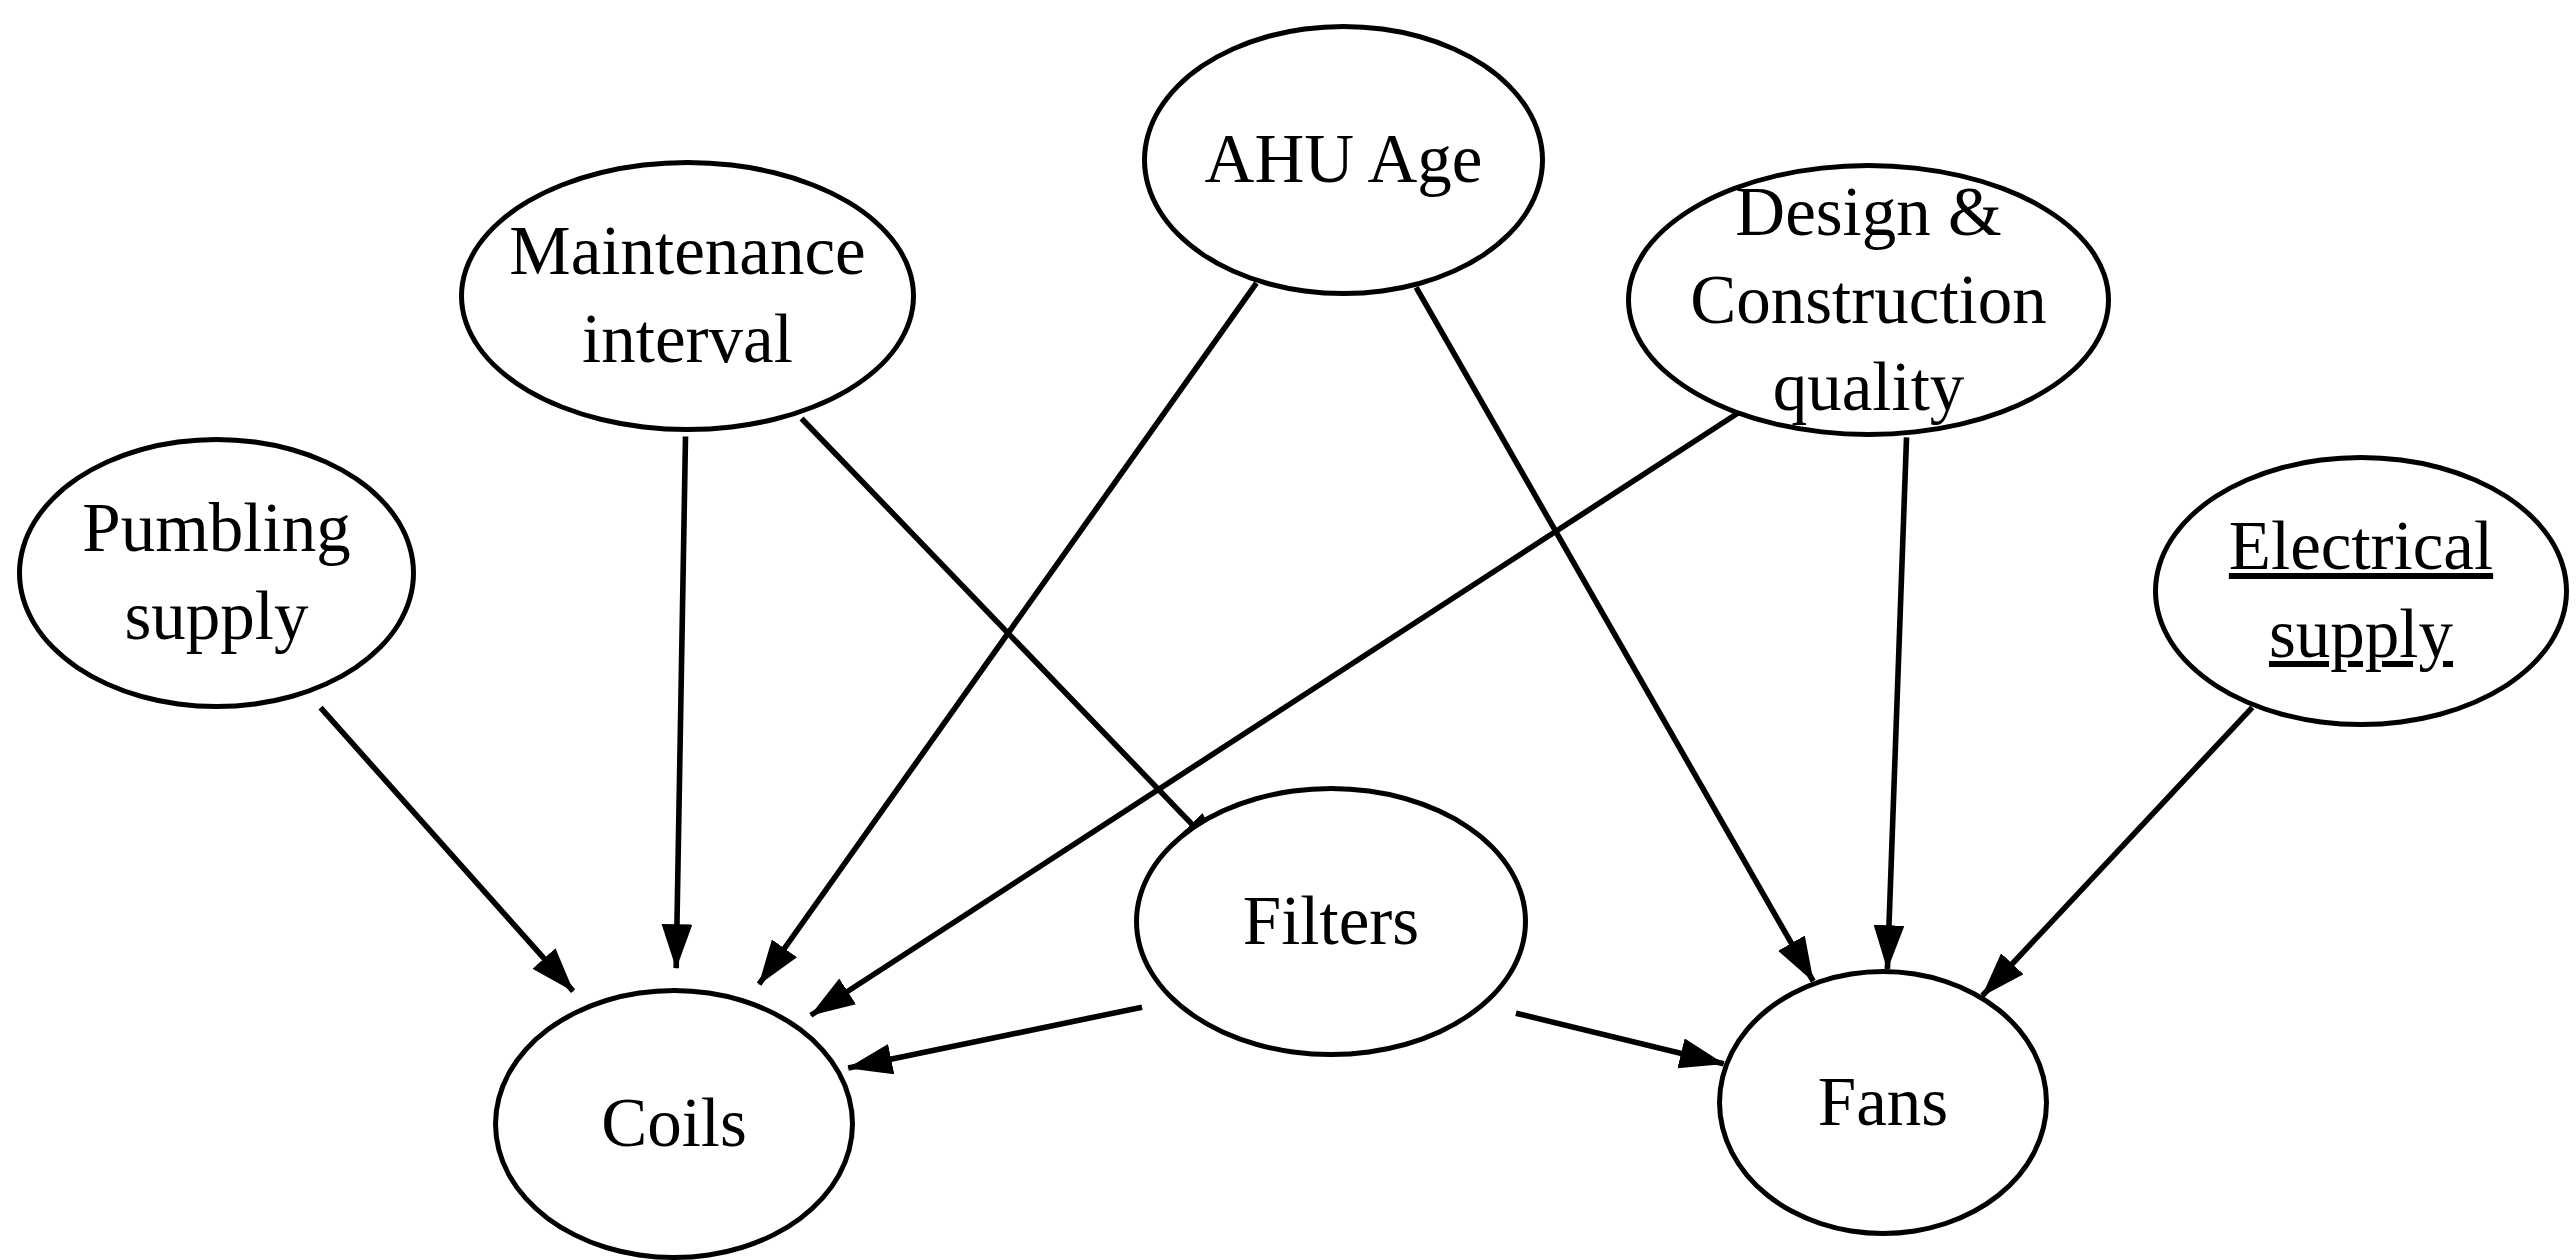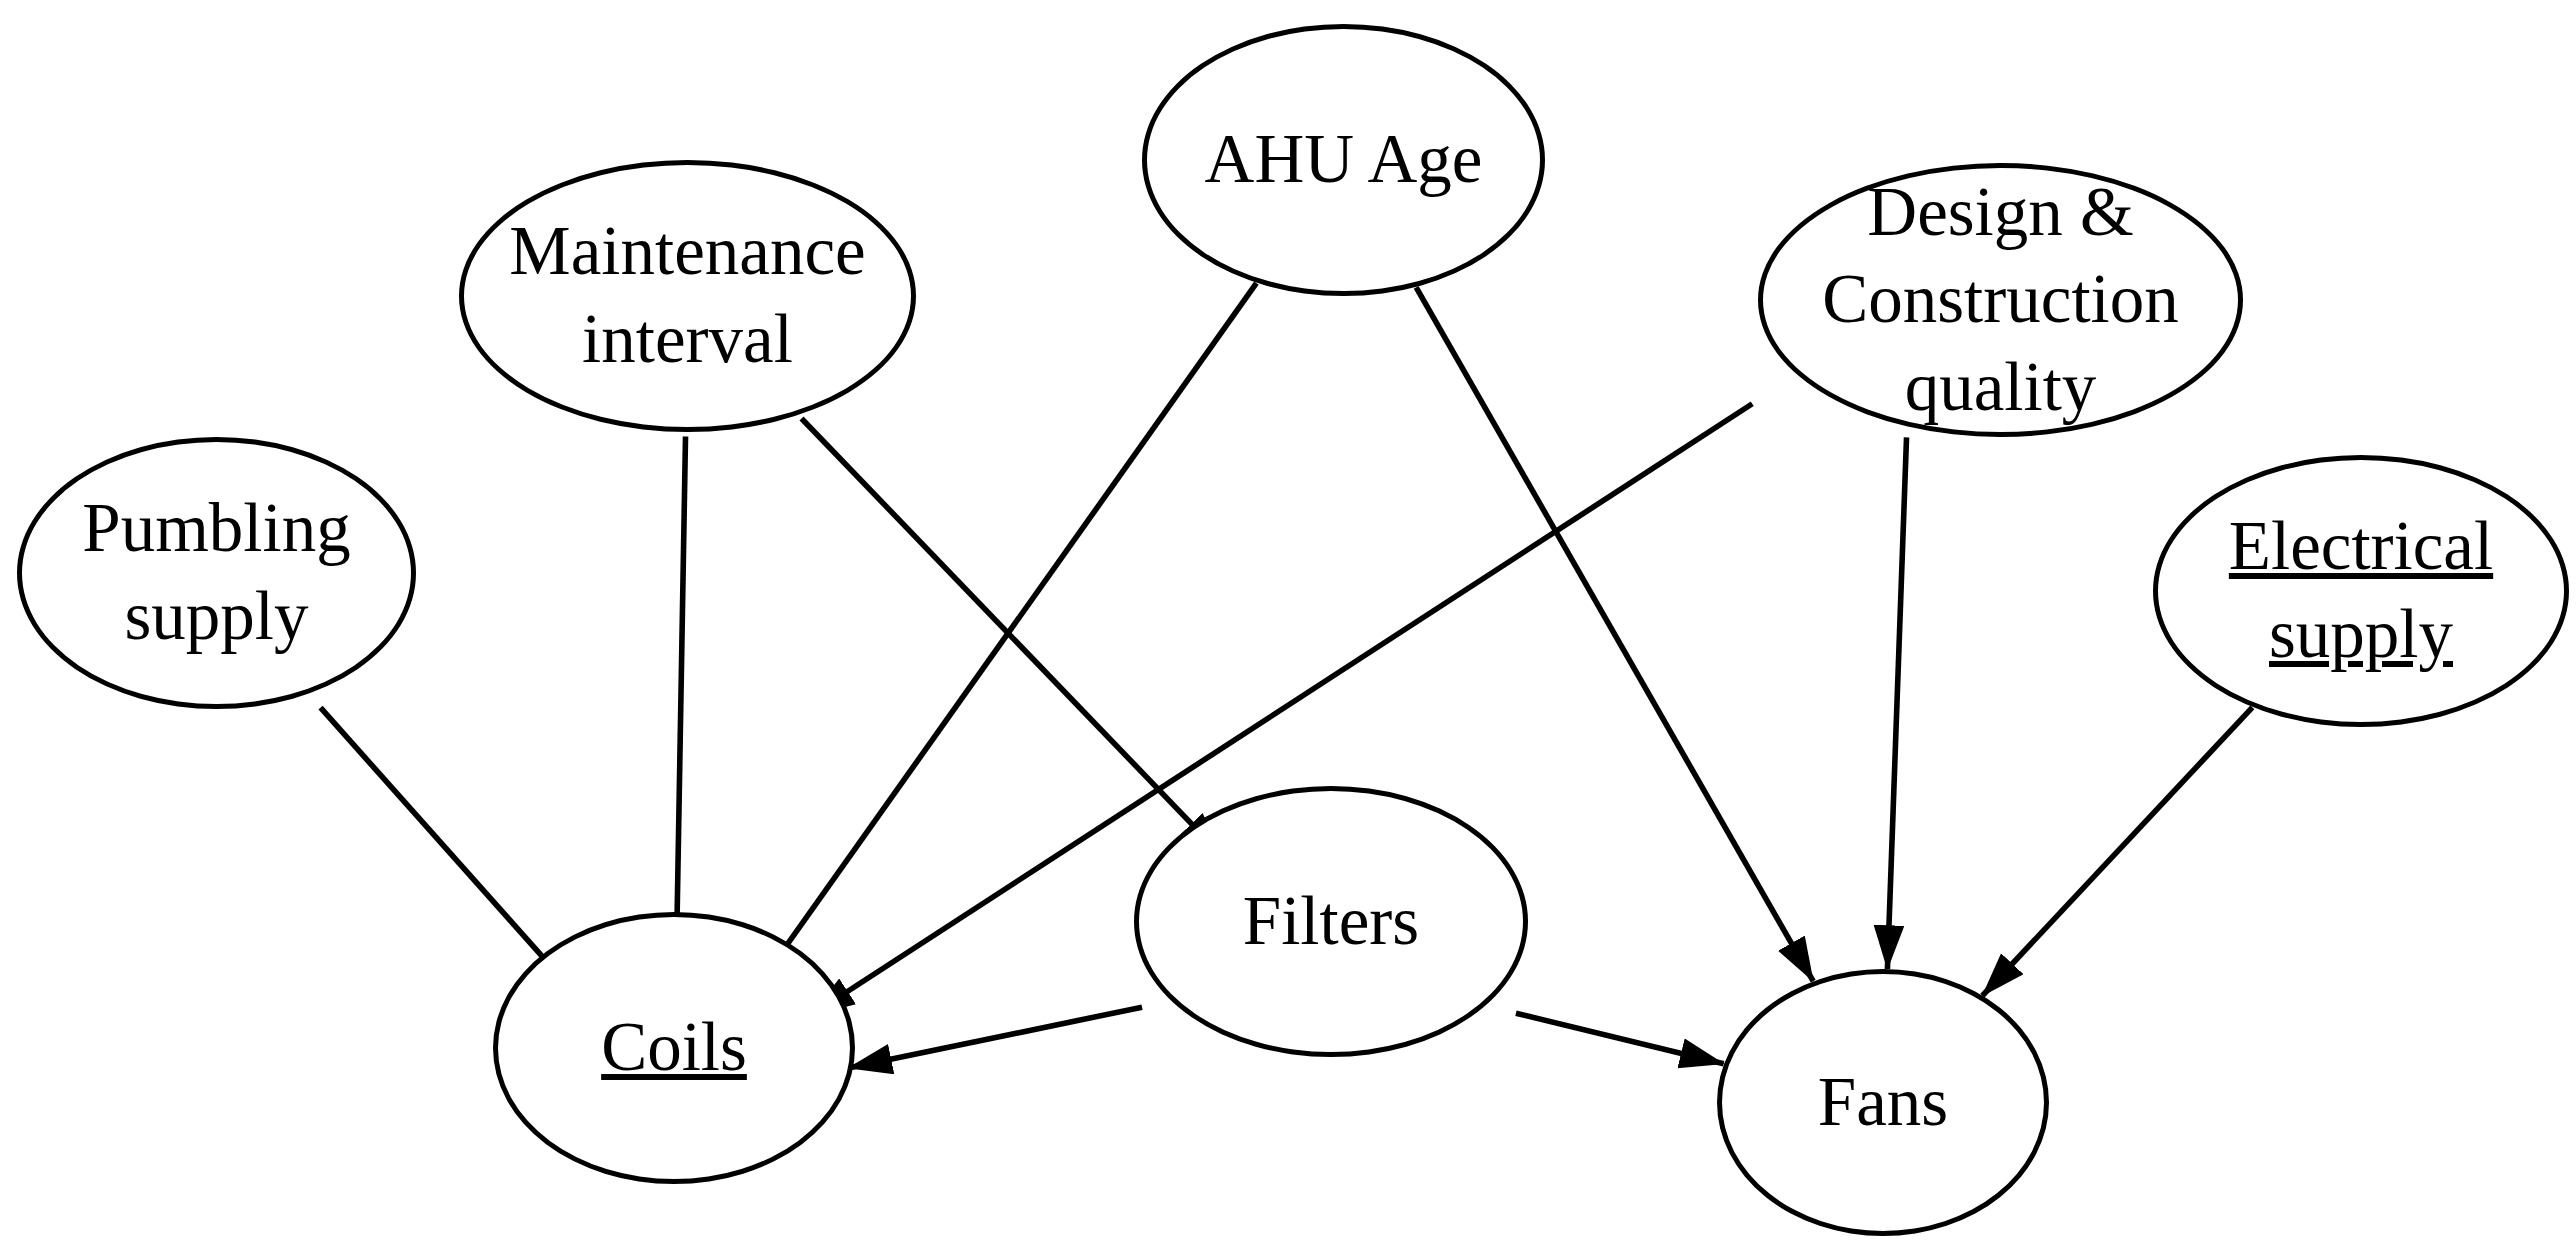--- a/index.html
+++ b/index.html
@@ -66,32 +66,32 @@
       <div class="node-label">Pumbling
 supply</div>
     </div>
     <div class="node" style="left: 459px; top: 160px; width: 457px; height: 272px;">
       <div class="node-label">Maintenance
 interval</div>
     </div>
     <div class="node" style="left: 1142px; top: 24px; width: 403px; height: 272px; text-align: right;">
       <div class="node-label">AHU Age</div>
     </div>
-    <div class="node" style="left: 1758px; top: 163px; width: 485px; height: 274px;">
+    <div class="node" style="left: 1626px; top: 163px; width: 485px; height: 274px; align-items: flex-end;">
       <div class="node-label">Design &amp;
 Construction
 quality</div>
     </div>
     <div class="node" style="left: 2153px; top: 455px; width: 416px; height: 272px; text-decoration: underline;">
       <div class="node-label">Electrical
 supply</div>
     </div>
     <div class="node" style="left: 1134px; top: 786px; width: 394px; height: 271px; align-items: center;">
       <div class="node-label">Filters</div>
     </div>
-    <div class="node" style="left: 493px; top: 912px; width: 362px; height: 272px; text-decoration: underline;">
+    <div class="node" style="left: 493px; top: 988px; width: 362px; height: 272px;">
       <div class="node-label">Coils</div>
     </div>
     <div class="node" style="left: 1717px; top: 969px; width: 332px; height: 267px;">
       <div class="node-label">Fans</div>
     </div>
   </div>
 
 
 </body></html>

